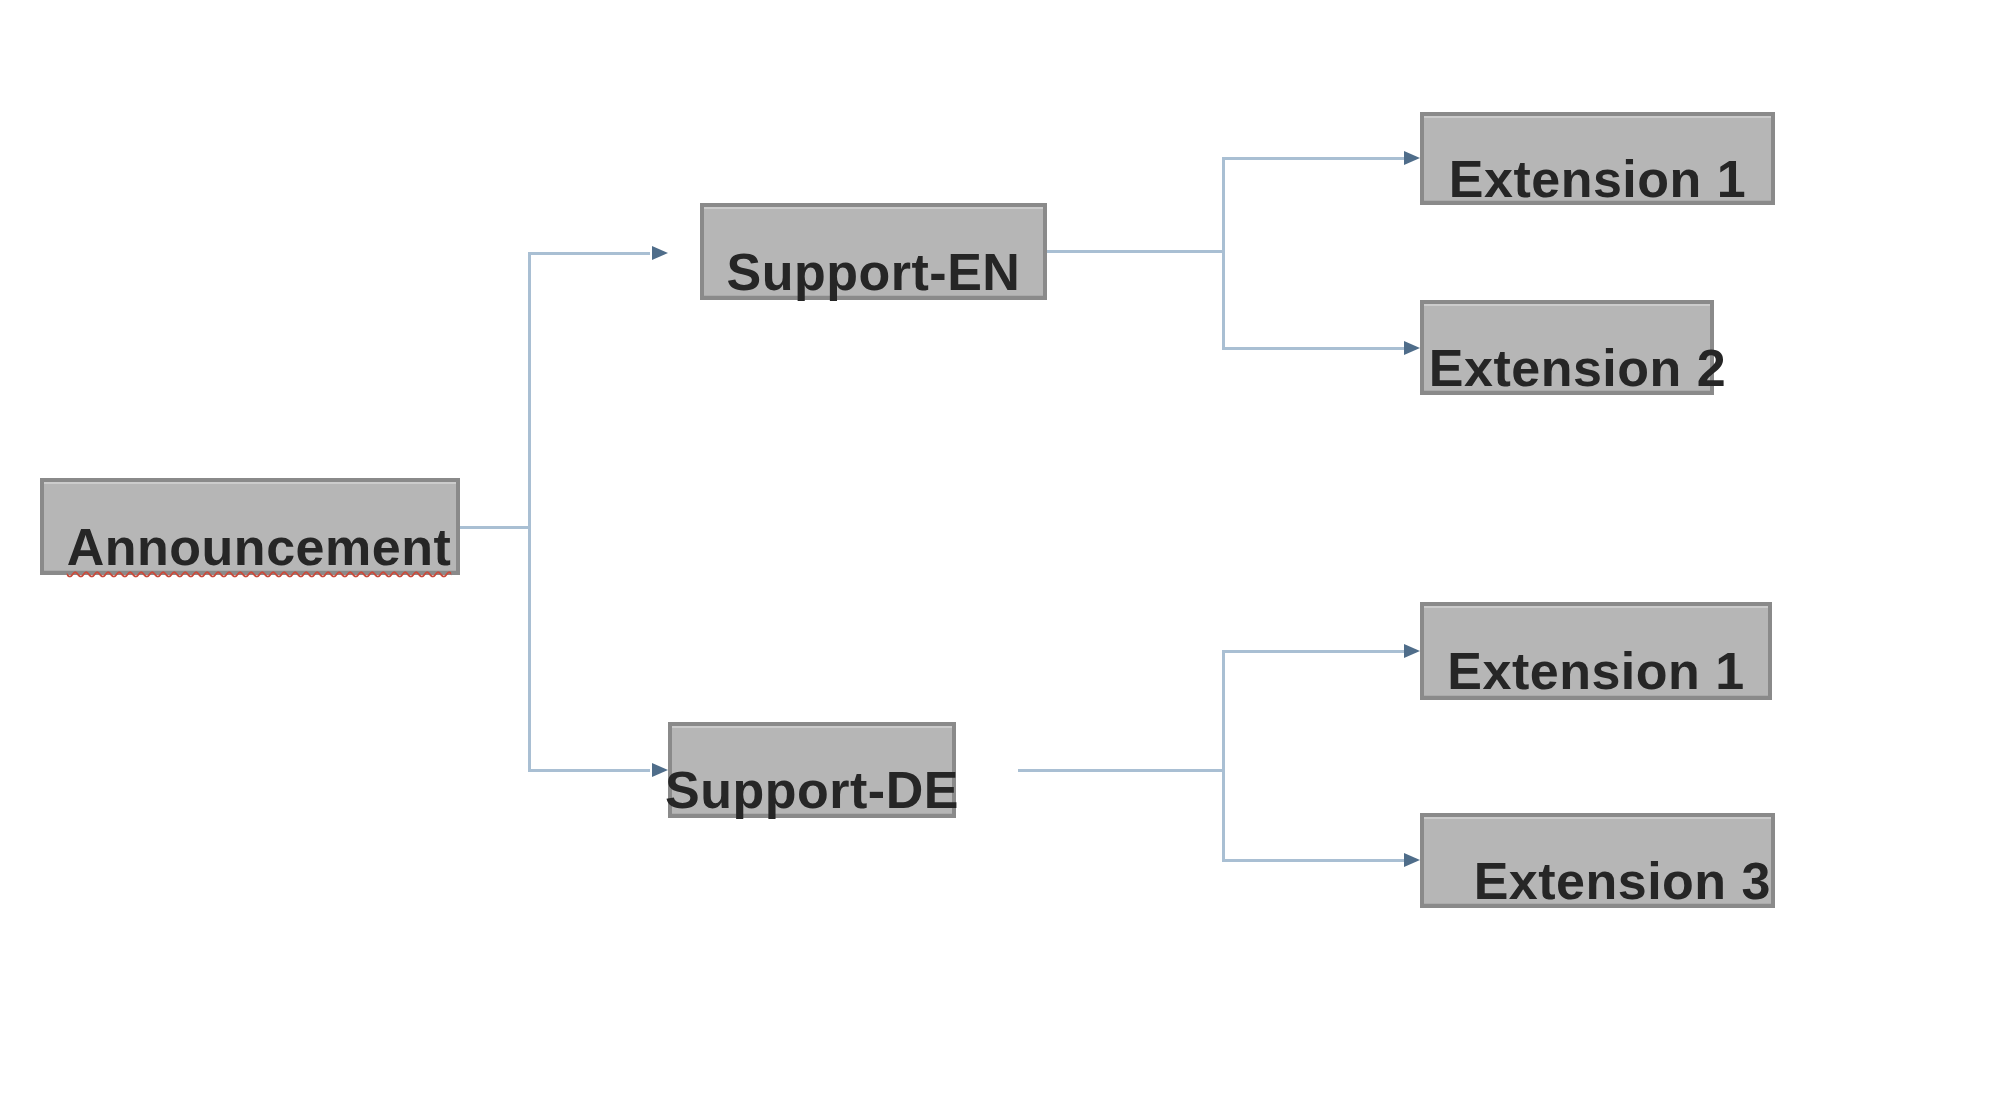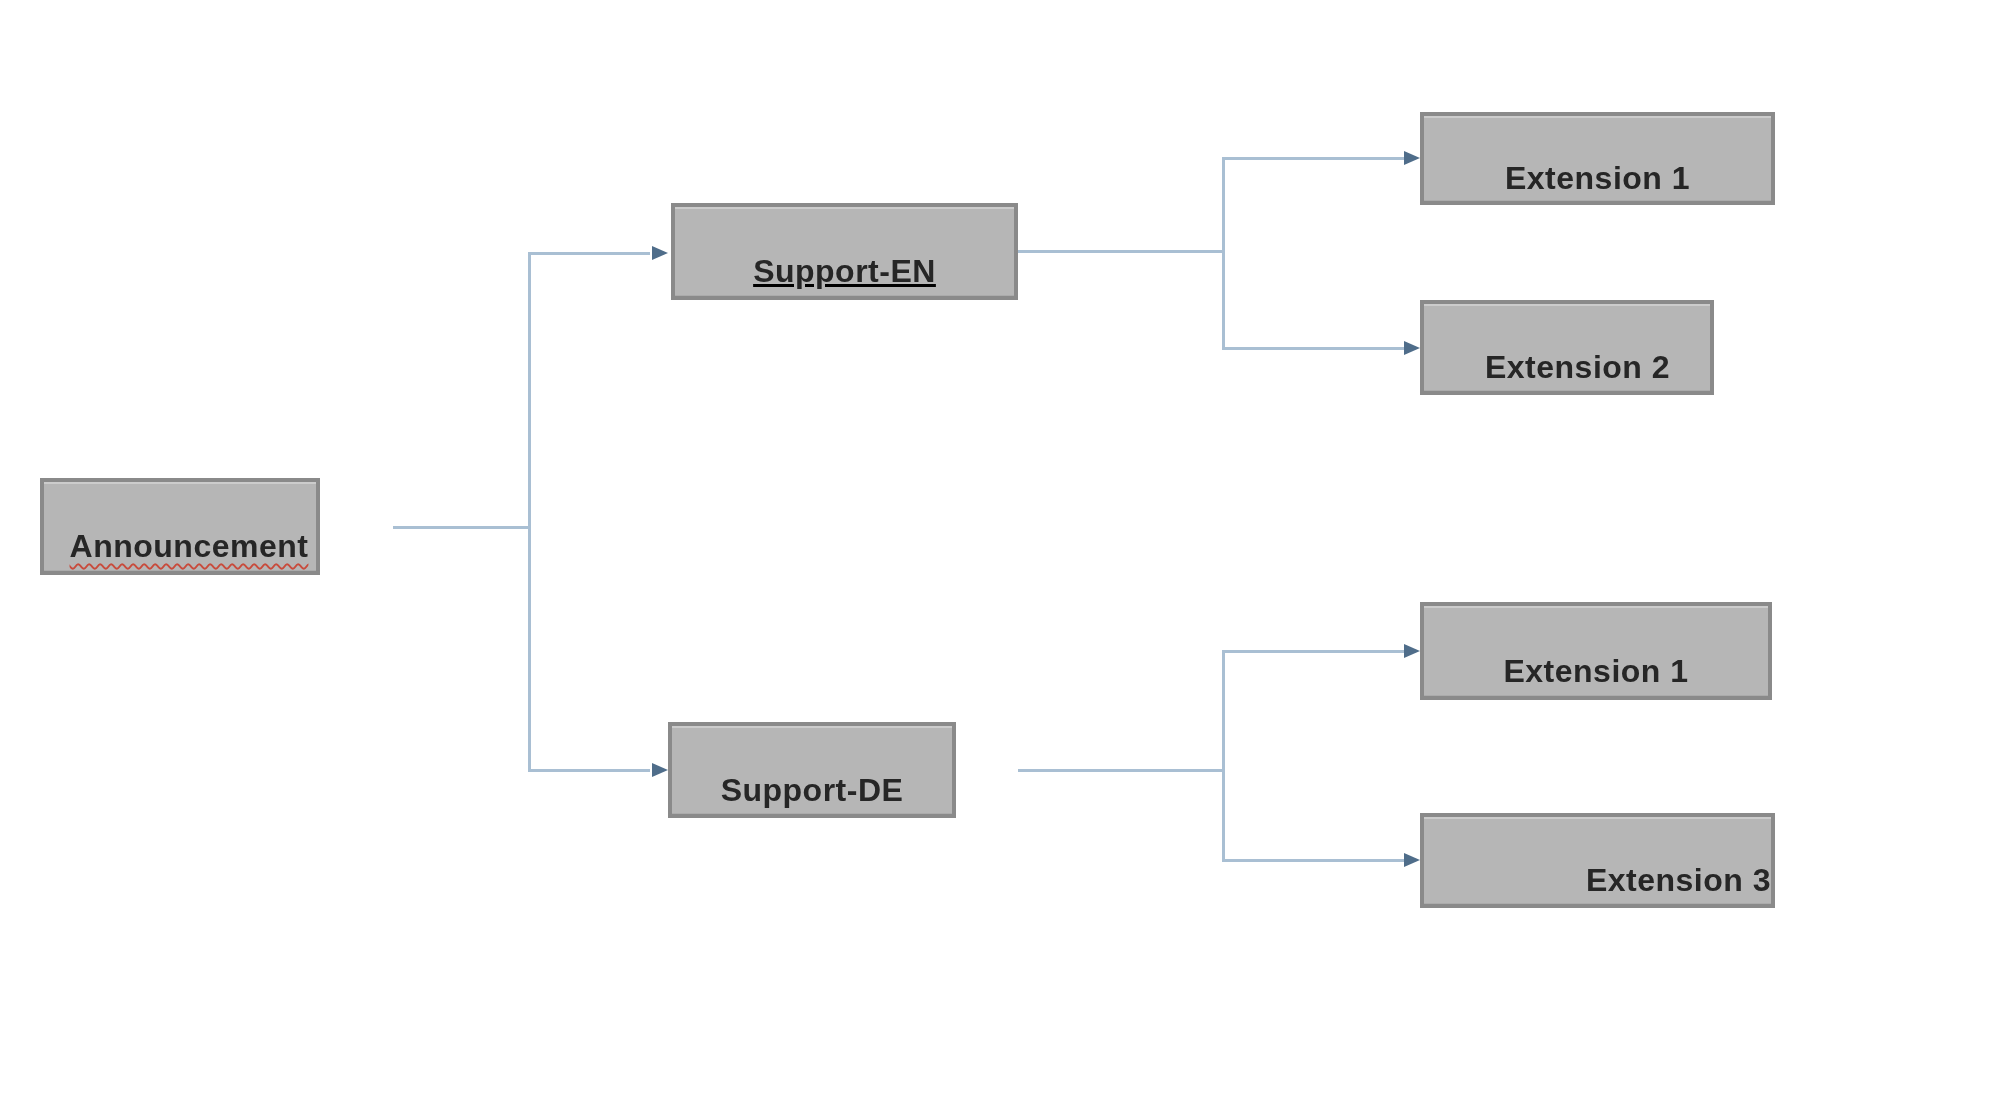--- a/index.html
+++ b/index.html
@@ -24,21 +24,21 @@
   .node {
     position: absolute;
     background: var(--node-fill);
     border: 4px solid var(--node-border);
     box-shadow: inset 0 2px 0 rgba(255,255,255,0.30), inset 0 -1px 0 rgba(0,0,0,0.06);
     display: flex;
     align-items: center;
     justify-content: center;
   }
   .node-label {
-    font-size: 32px;
+    font-size: 52px;
     font-weight: 700;
     color: var(--label-text);
     letter-spacing: 0.5px;
     white-space: nowrap;
     margin-top: 40px;
   }
   .node-label.misspelled {
     text-decoration-line: underline;
     text-decoration-style: wavy;
     text-decoration-color: var(--spellcheck-underline);
@@ -51,22 +51,22 @@
   .seg.v { width: 3px; }
   .arrow {
     position: absolute;
     width: 0; height: 0;
     border-top: 7px solid transparent;
     border-bottom: 7px solid transparent;
     border-left: 16px solid var(--arrowhead);
   }
 
   
-  #node-announcement   { left: 40px;   top: 478px; width: 280px; height: 97px; padding-left: 18px; }
-  #node-support-en     { left: 671px;  top: 203px; width: 347px; height: 97px; text-decoration: underline; }
+  #node-announcement   { left: 40px;   top: 478px; width: 420px; height: 97px; padding-left: 18px; }
+  #node-support-en     { left: 700px;  top: 203px; width: 347px; height: 97px; }
   #node-support-de     { left: 668px;  top: 722px; width: 288px; height: 96px; }
   #node-ext1-top       { left: 1420px; top: 112px; width: 355px; height: 93px; }
   #node-ext2           { left: 1420px; top: 300px; width: 294px; height: 95px; padding-left: 21px; }
   #node-ext1-bottom    { left: 1420px; top: 602px; width: 352px; height: 98px; }
   #node-ext3           { left: 1420px; top: 813px; width: 355px; height: 95px; justify-content: flex-end; }
 </style>
 </head>
 <body>
 
 <div class="canvas">

